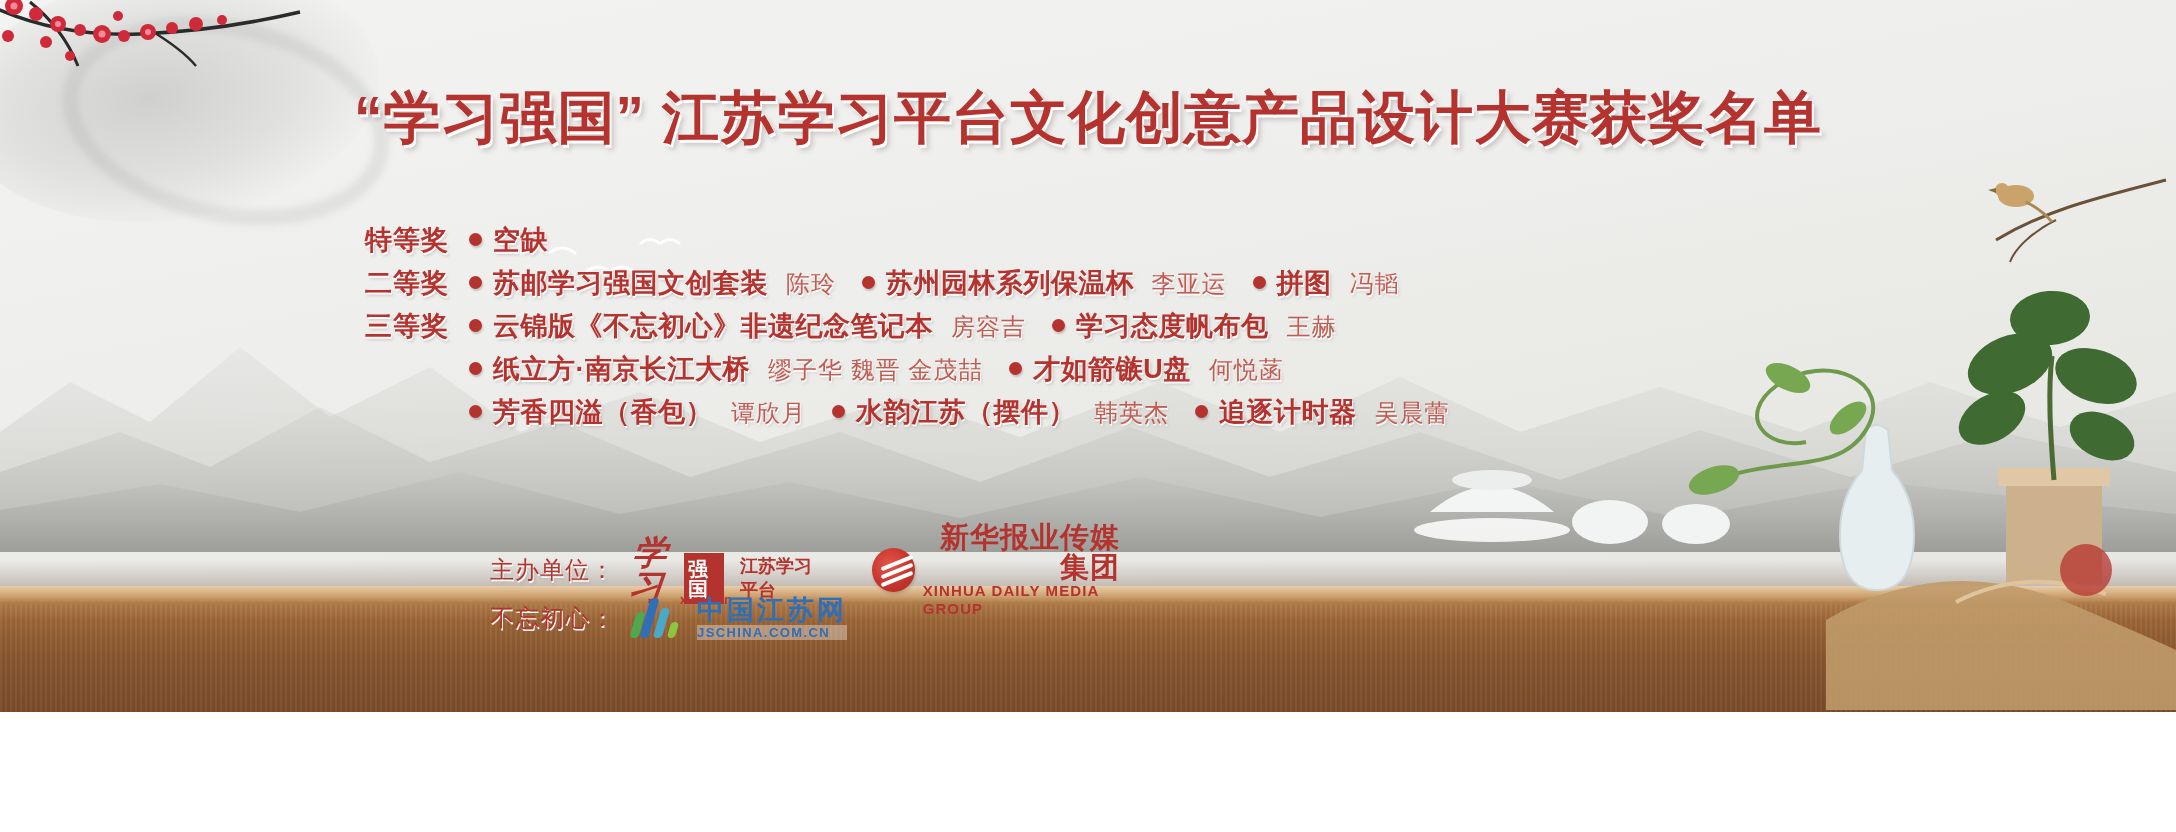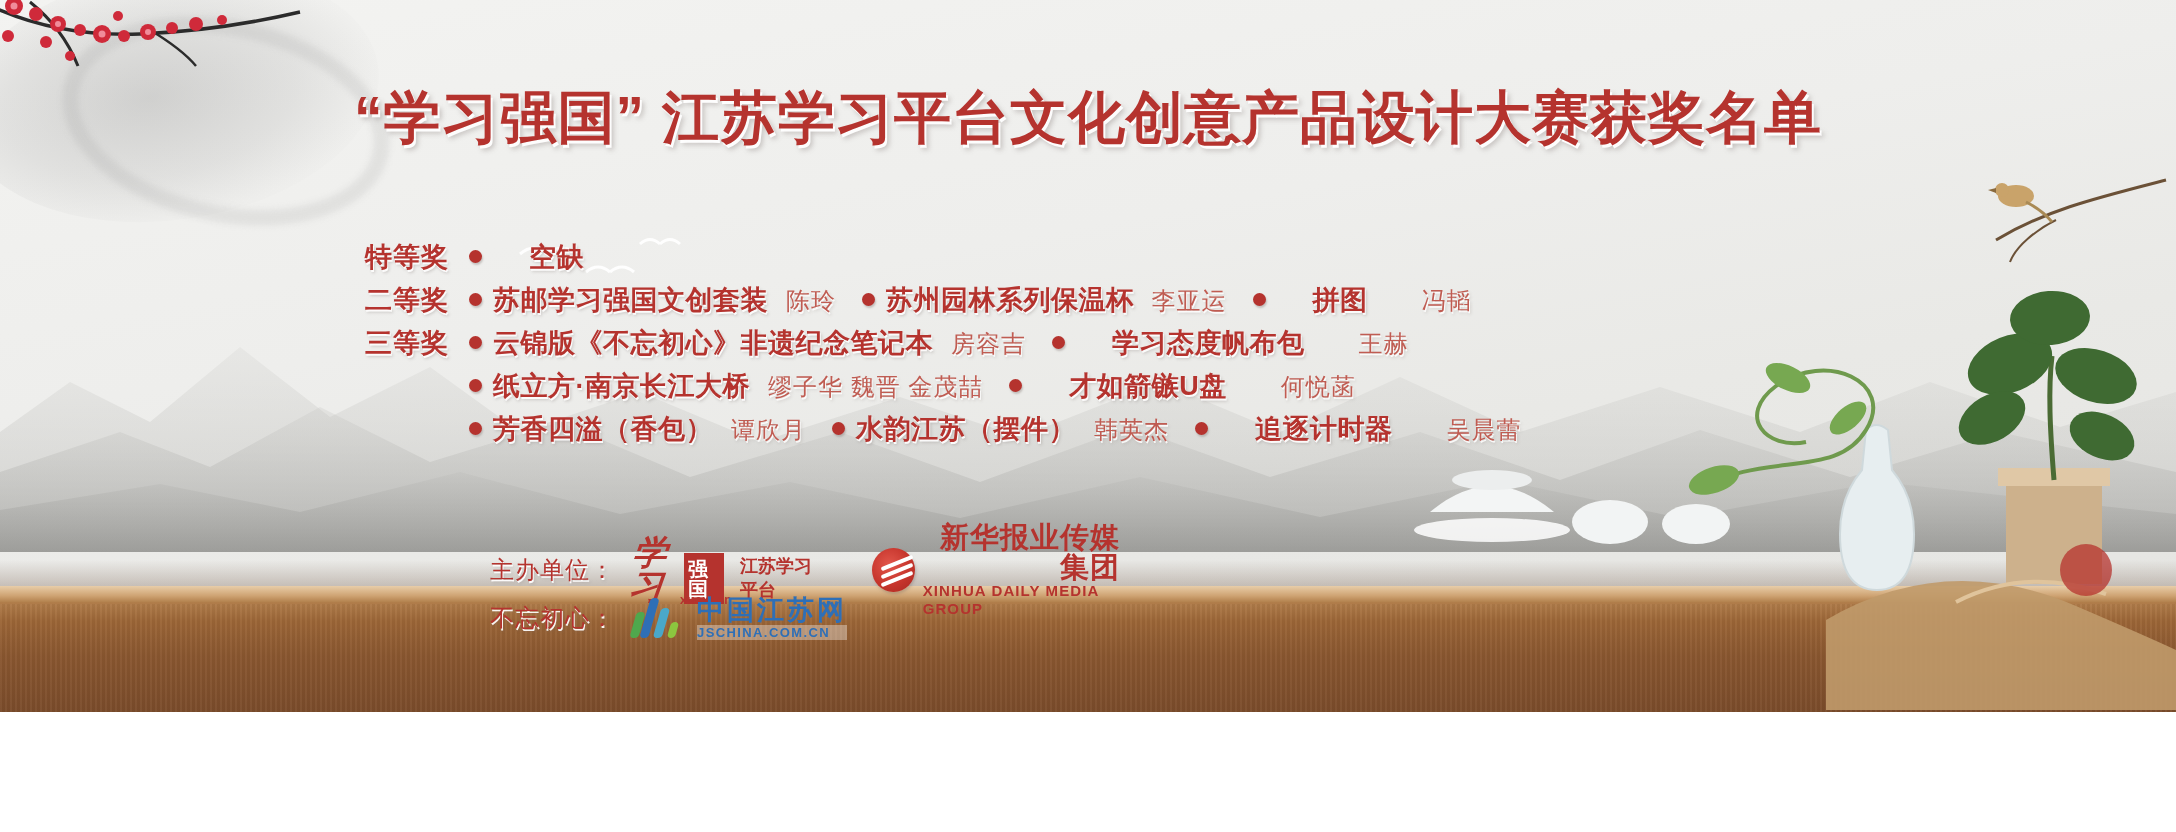--- a/index.html
+++ b/index.html
@@ -92,42 +92,42 @@
     font-weight: bold;
     letter-spacing: 1px;
     color: #b5332e;
     white-space: nowrap;
     text-shadow: 2px 3px 0 rgba(255,255,255,0.95), 4px 5px 5px rgba(120,110,105,0.35);
   }
 
   .awards {
     position: absolute;
     left: 365px;
-    top: 239px;
+    top: 222px;
     width: 1560px;
   }
   .award-row {
     display: flex;
     align-items: baseline;
     height: 43px;
     white-space: nowrap;
   }
   .award-label {
     font-size: 27px;
     font-weight: bold;
     color: #b5332e;
     letter-spacing: 1px;
     width: 104px;
     flex: 0 0 104px;
     text-shadow: 1px 2px 0 rgba(255,255,255,0.9), 2px 3px 3px rgba(120,110,105,0.3);
   }
   .award-label.blank { visibility: hidden; }
   .entries { display: flex; align-items: baseline; }
   .entry { display: flex; align-items: baseline; margin-right: 26px; }
-  .entry:last-child { margin-right: 0; gap: 36px; }
+  .entry:last-child { margin-right: 0; }
   .bullet {
     display: inline-block;
     width: 13px; height: 13px;
     border-radius: 50%;
     background: #b5332e;
     margin-right: 11px;
     position: relative;
     top: -3px;
     box-shadow: 1px 2px 2px rgba(120,110,105,0.35);
   }

